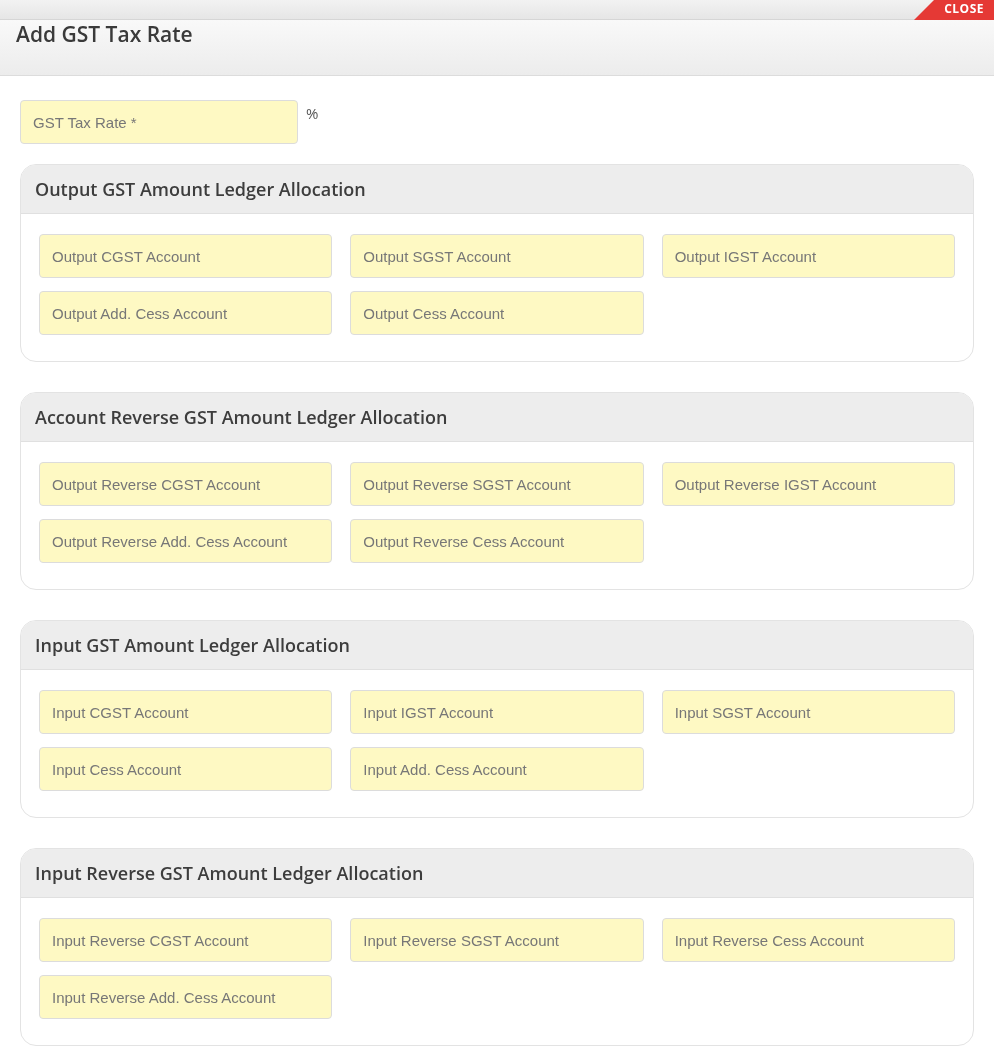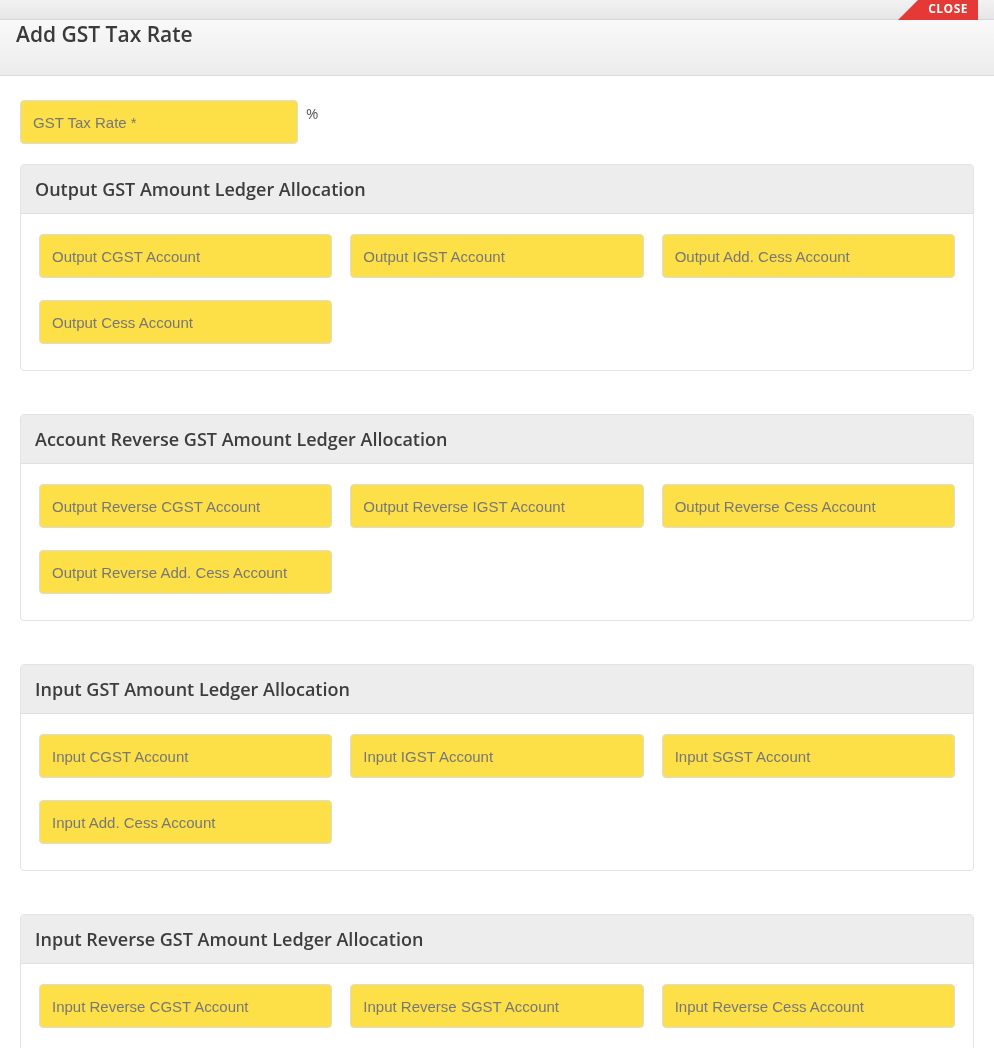--- a/index.html
+++ b/index.html
@@ -12,21 +12,21 @@
   .top-strip {
     height: 20px;
     width: 100%;
     background: linear-gradient(#f2f2f2, #e6e6e6);
     border-bottom: 1px solid #d6d6d6;
     position: relative;
   }
   .close-btn {
     position: absolute;
     top: 0;
-    right: 16px;
+    right: 0;
     width: 80px;
     height: 20px;
     color: #fff;
     font-size: 12px;
     font-weight: 700;
     letter-spacing: 0.5px;
     line-height: 17px;
     text-align: right;
     padding-right: 10px;
     background: #e53935;
@@ -64,44 +64,44 @@
     color: #555;
     margin-top: -18px;
   }
   .field {
     height: 44px;
     border: 1px solid #dcdcdc;
     border-radius: 4px;
     padding: 0 12px;
     font-size: 15px;
     color: #555;
-    background: #fde047;
+    background: #fef9c3;
     outline: none;
     width: 100%;
   }
   .field::placeholder { color: #777; }
   .section {
     border: 1px solid #e3e3e3;
-    border-radius: 4px;
-    margin-bottom: 43px;
+    border-radius: 16px;
+    margin-bottom: 30px;
     overflow: hidden;
   }
   .section-head {
     background: #ededed;
     border-bottom: 1px solid #e0e0e0;
     padding: 12px 14px;
     font-size: 18px;
     font-weight: 600;
     color: #3d3d3d;
   }
   .section-body {
     padding: 20px 18px 26px 18px;
     display: grid;
     grid-template-columns: 1fr 1fr 1fr;
-    gap: 22px 18px;
+    gap: 13px 18px;
   }
 </style>
 </head>
 <body>
 
 <div class="top-strip">
   <div class="close-btn">CLOSE</div>
 </div>
 
 <div class="title-bar">
@@ -112,42 +112,45 @@
 
   <div class="rate-row">
     <input class="field" type="text" placeholder="GST Tax Rate *" style="">
     <span class="pct">%</span>
   </div>
 
   <div class="section">
     <div class="section-head">Output GST Amount Ledger Allocation</div>
     <div class="section-body">
       <input class="field" type="text" placeholder="Output CGST Account" style="">
+      <input class="field" type="text" placeholder="Output SGST Account" style="">
       <input class="field" type="text" placeholder="Output IGST Account" style="">
       <input class="field" type="text" placeholder="Output Add. Cess Account" style="">
       <input class="field" type="text" placeholder="Output Cess Account" style="">
     </div>
   </div>
 
   <div class="section">
     <div class="section-head">Account Reverse GST Amount Ledger Allocation</div>
     <div class="section-body">
       <input class="field" type="text" placeholder="Output Reverse CGST Account" style="">
+      <input class="field" type="text" placeholder="Output Reverse SGST Account" style="">
       <input class="field" type="text" placeholder="Output Reverse IGST Account" style="">
+      <input class="field" type="text" placeholder="Output Reverse Add. Cess Account" style="">
       <input class="field" type="text" placeholder="Output Reverse Cess Account" style="">
-      <input class="field" type="text" placeholder="Output Reverse Add. Cess Account" style="">
     </div>
   </div>
 
   <div class="section">
     <div class="section-head">Input GST Amount Ledger Allocation</div>
     <div class="section-body">
       <input class="field" type="text" placeholder="Input CGST Account" style="">
       <input class="field" type="text" placeholder="Input IGST Account" style="">
       <input class="field" type="text" placeholder="Input SGST Account" style="">
+      <input class="field" type="text" placeholder="Input Cess Account" style="">
       <input class="field" type="text" placeholder="Input Add. Cess Account" style="">
     </div>
   </div>
 
   <div class="section">
     <div class="section-head">Input Reverse GST Amount Ledger Allocation</div>
     <div class="section-body">
       <input class="field" type="text" placeholder="Input Reverse CGST Account" style="">
       <input class="field" type="text" placeholder="Input Reverse SGST Account" style="">
       <input class="field" type="text" placeholder="Input Reverse Cess Account" style="">

